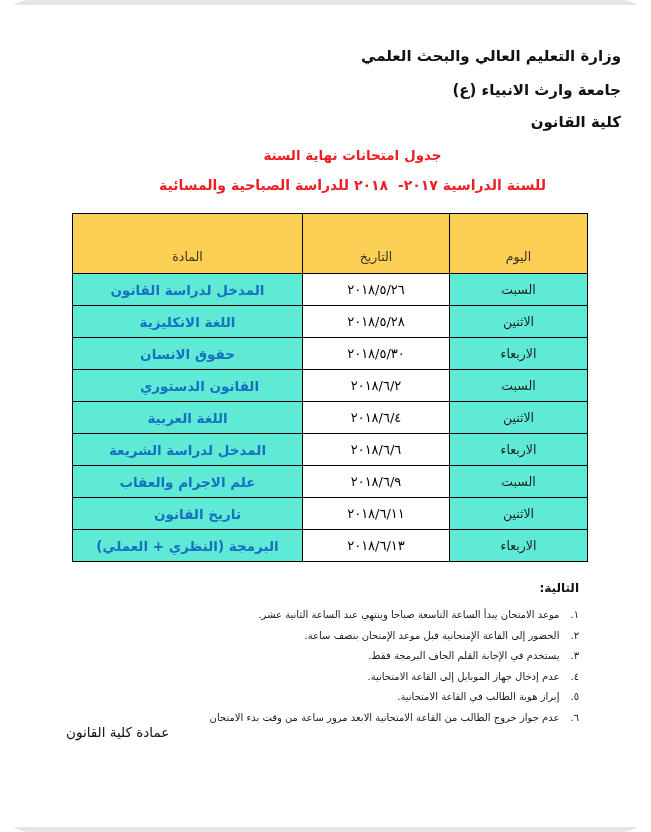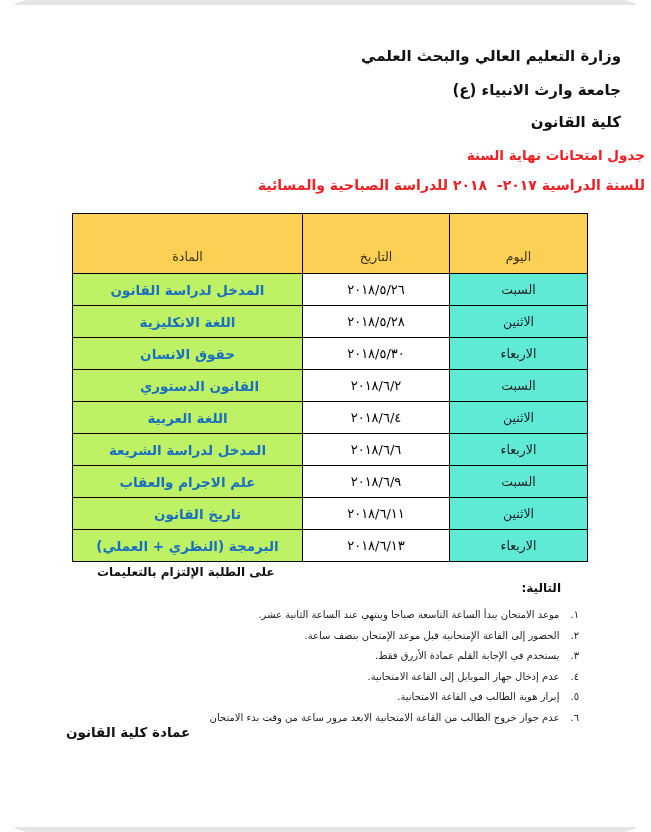--- a/index.html
+++ b/index.html
@@ -9,46 +9,46 @@
   }
   .edge{position:absolute;left:0;width:651px;height:5px;background:#e5e5e5;}
   .edge-top{top:0;}
   .edge-bottom{bottom:0;}
 
   .hdr{position:absolute;right:30px;font-weight:700;font-size:15px;color:#111;white-space:nowrap;}
   .hdr1{top:47px;}
   .hdr2{top:81px;}
   .hdr3{top:113px;}
 
-  .red{position:absolute;left:60px;right:6px;font-weight:700;color:#ee2024;white-space:pre;}
+  .red{position:absolute;left:60px;right:6px;text-align:center;font-weight:700;color:#ee2024;white-space:pre;}
   .red1{top:147px;font-size:13.5px;}
   .red2{top:177px;font-size:14px;}
 
   table.sched{
     position:absolute;top:213px;left:72px;width:516px;
     border-collapse:collapse;table-layout:fixed;
     border:1.5px solid #000;
   }
   .sched th,.sched td{border:1px solid #000;padding:0 4px;text-align:center;vertical-align:middle;overflow:hidden;}
   .c-day{width:138px;}
   .c-date{width:147px;}
   .c-subj{width:230px;}
   .sched thead tr{height:60px;}
   .sched tbody tr{height:32px;}
   .sched th{background:#fbd054;color:#3d3223;font-size:12.5px;font-weight:400;padding-top:26px;}
   td.day{background:#5eead4;color:#1f1f1f;font-size:12.5px;font-weight:400;}
   td.date{background:#fff;color:#000;font-size:13px;font-weight:400;direction:ltr;}
-  td.subj{background:#bef264;font-size:13.5px;font-weight:700;}
+  td.subj{background:#5eead4;font-size:13.5px;font-weight:700;}
 
   .note-left{position:absolute;left:97px;top:565px;font-size:12px;font-weight:700;color:#111;white-space:nowrap;}
-  .note-right{position:absolute;right:90px;top:581px;font-size:12px;font-weight:700;color:#111;}
+  .note-right{position:absolute;right:72px;top:581px;font-size:12px;font-weight:700;color:#111;}
   .rules{position:absolute;top:609px;right:72px;width:520px;text-align:right;color:#1a1a1a;}
   .rule{height:20.5px;font-size:10px;white-space:nowrap;}
   .rule .num{display:inline-block;margin-left:11px;}
-  .signature{position:absolute;left:66px;top:724px;font-size:13.5px;font-weight:700;color:#111;white-space:nowrap;}
+  .signature{position:absolute;left:66px;top:724px;font-size:13.5px;font-weight:400;color:#111;white-space:nowrap;}
 </style>
 </head>
 <body>
 
 <div class="page">
   <div class="edge edge-top"></div>
   <div class="edge edge-bottom"></div>
 
   <div class="hdr hdr1">وزارة التعليم العالي والبحث العلمي</div>
   <div class="hdr hdr2">جامعة وارث الانبياء (ع)</div>
@@ -120,28 +120,27 @@
   </tr>
 
   <tr>
     <td class="day">الاربعاء</td>
     <td class="date">٢٠١٨/٦/١٣</td>
     <td class="subj" style="color: rgb(26, 112, 192);">البرمجة (النظري + العملي)</td>
   </tr>
 </tbody>
   </table>
 
-  <div class="note-left">على الطلبة الإلتزام بالتعليمات</div>
   <div class="note-right">التالية:</div>
   <div class="rules" id="rules">
   <div class="rule"><span class="num">١.</span><span class="txt">موعد الامتحان يبدأ الساعة التاسعة صباحا وينتهي عند الساعة الثانية عشر.</span></div>
 
   <div class="rule"><span class="num">٢.</span><span class="txt">الحضور إلى القاعة الإمتحانية قبل موعد الإمتحان بنصف ساعة.</span></div>
 
-  <div class="rule"><span class="num">٣.</span><span class="txt">يستخدم في الإجابة القلم عمادة الأزرق فقط.</span></div>
+  <div class="rule"><span class="num">٣.</span><span class="txt">يستخدم في الإجابة القلم الجاف البرمجة فقط.</span></div>
 
   <div class="rule"><span class="num">٤.</span><span class="txt">عدم إدخال جهاز الموبايل إلى القاعة الامتحانية.</span></div>
 
   <div class="rule"><span class="num">٥.</span><span class="txt">إبراز هوية الطالب في القاعة الامتحانية.</span></div>
 
   <div class="rule"><span class="num">٦.</span><span class="txt">عدم جواز خروج الطالب من القاعة الامتحانية الابعد مرور ساعة من وقت بدء الامتحان</span></div>
 </div>
   <div class="signature">عمادة كلية القانون</div>
 </div>
 

